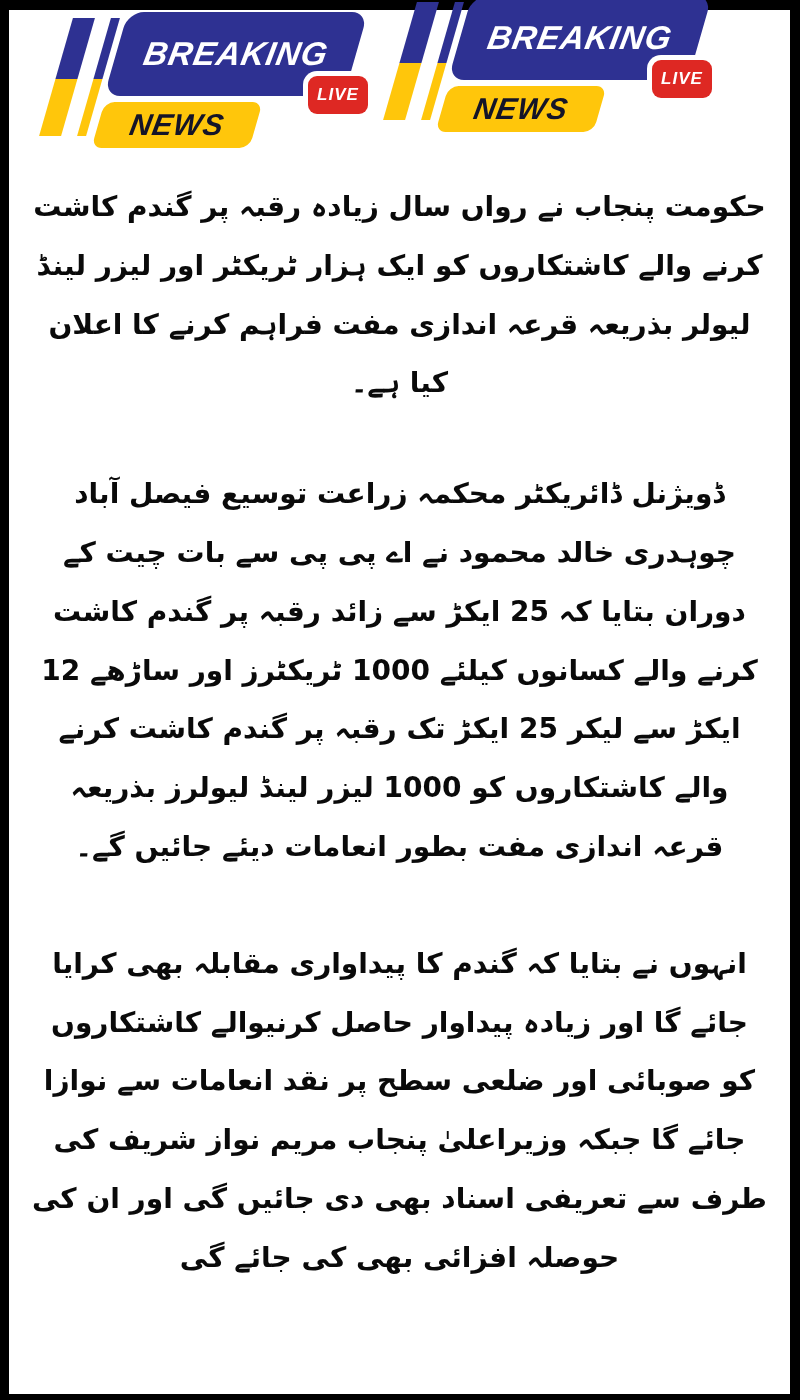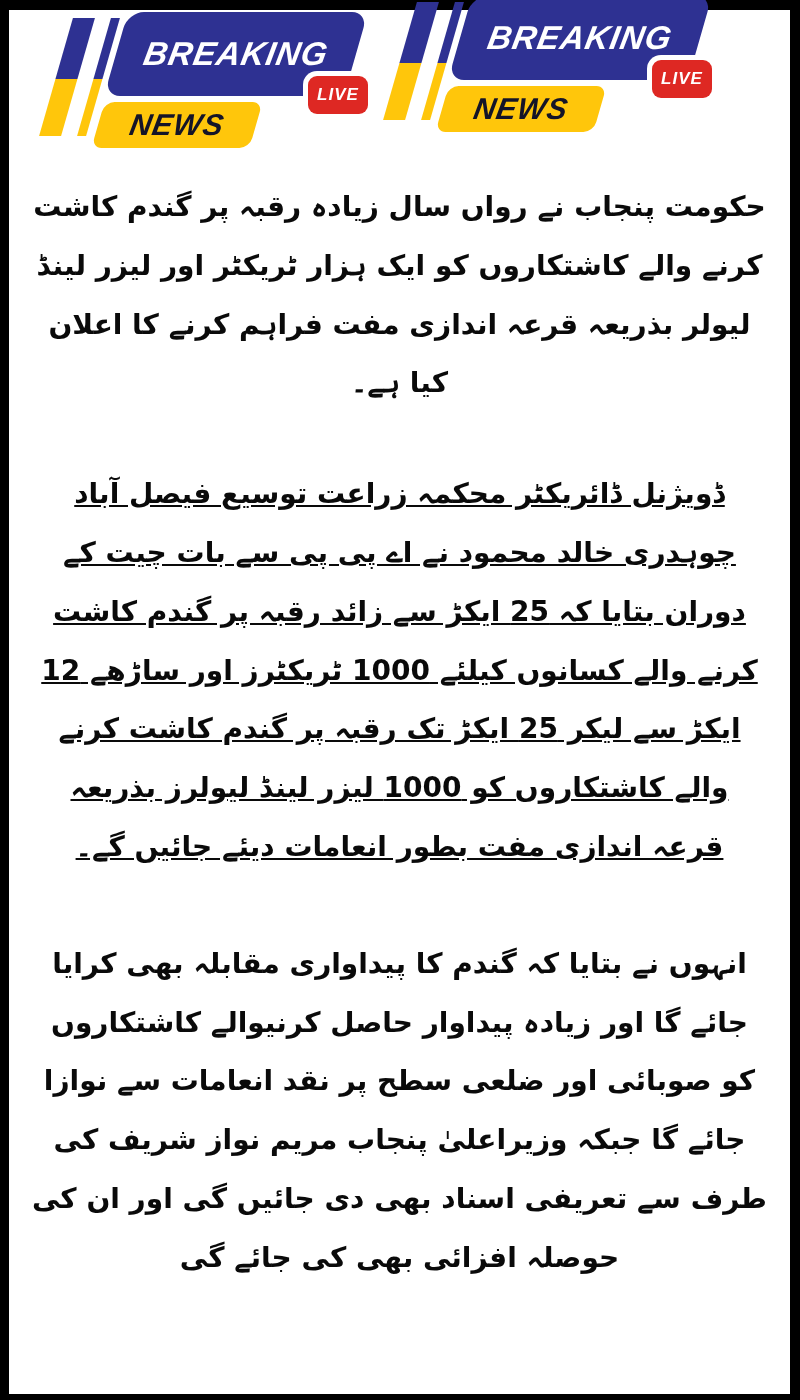--- a/index.html
+++ b/index.html
@@ -68,21 +68,21 @@
     padding:28px 22px 0 22px;box-sizing:border-box;
     direction:rtl;text-align:center;
     color:var(--body-text,#0a0a0a);
     font-family:"DejaVu Sans","Liberation Serif",sans-serif;
     font-weight:bold;
     font-size:28px;line-height:2.1;
   }
   .para{margin:0;}
   .para-1{margin-bottom:0;}
   .para-2{margin-bottom:52px;}
-  .para-3{margin-bottom:58px;text-decoration:underline;}
+  .para-3{margin-bottom:58px;}
   .para-4{margin-bottom:52px;}
 </style>
 </head>
 <body>
 
 <div class="frame top"></div>
 <div class="frame left"></div>
 <div class="frame right"></div>
 <div class="frame bottom"></div>
 

